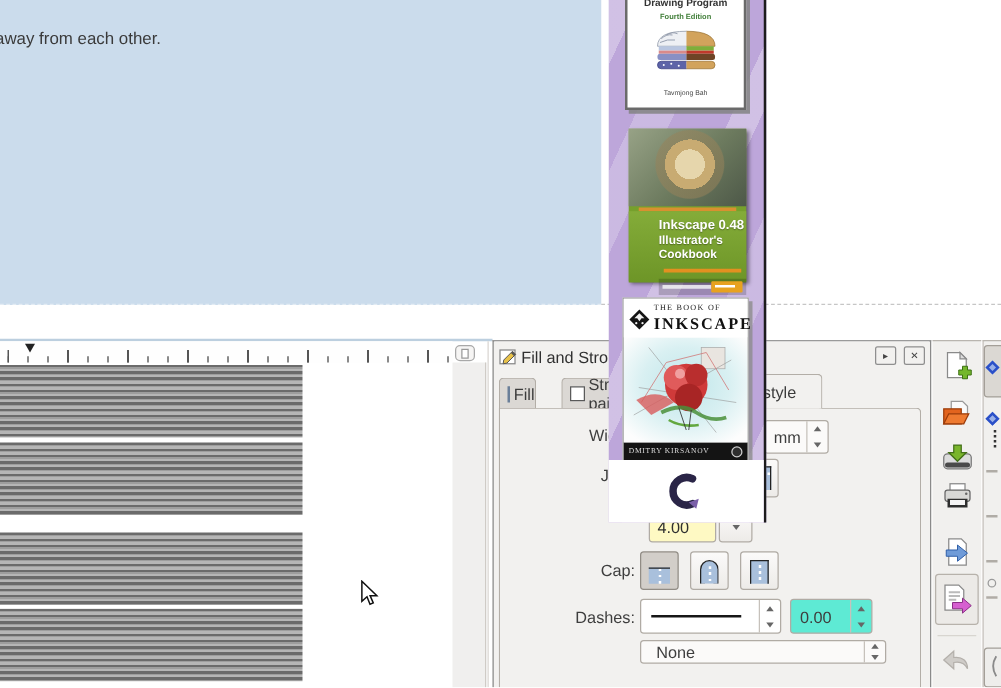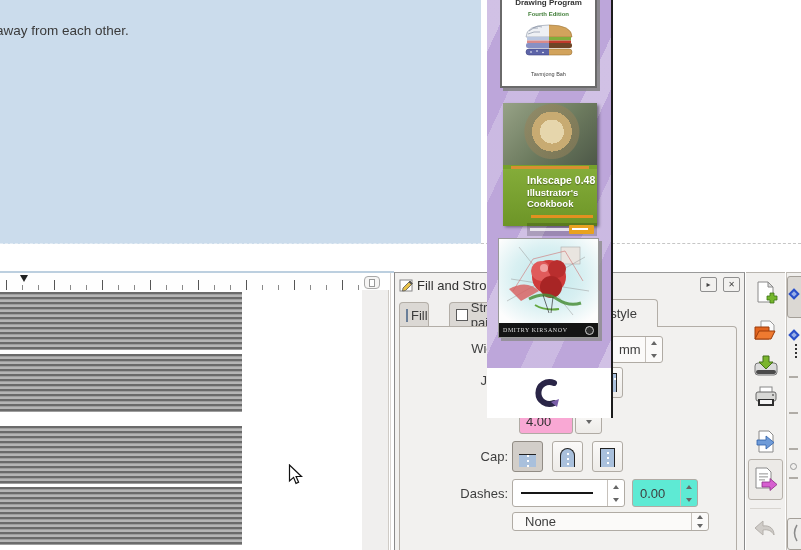--- a/index.html
+++ b/index.html
@@ -54,21 +54,21 @@
   .tab.active { top:299px; height:28px; background:#f2f1ef; z-index:5; }
   .swatch-fill { width:13px; height:13px; border:1px solid #6a7f99;
     background:linear-gradient(135deg,#7fa0cc 0%,#b9cde8 55%,#eef3fa 100%); }
   .swatch-stroke { width:12px; height:12px; border:1px solid #5a5a5a; background:#fff; }
 
   .notebook { left:399px; top:326px; width:338px; height:224px; background:#f2f1ef;
     border:1px solid #b3aea7; border-radius:0 4px 0 0; border-bottom:none; }
 
   .fld-label { position:absolute; left:370px; width:138px; text-align:right; font-size:13px;
     color:#3e3e3e; white-space:nowrap; }
-  .entry { position:absolute; background:#f9a8d4; border:1px solid #b0aba4; border-radius:3px;
+  .entry { position:absolute; background:#fef9c3; border:1px solid #b0aba4; border-radius:3px;
     font-size:13px; color:#2f2f2f; display:flex; align-items:center; padding-left:6px; }
   .gtk-btn { position:absolute; background:linear-gradient(#fbfaf9,#edebe8); border:1px solid #b0aba4;
     border-radius:3px; }
   .gtk-btn.pressed { background:#d2cec9; border-color:#918c85; }
   .combo { position:absolute; background:#fbfaf9; border:1px solid #b0aba4; border-radius:3px;
     display:flex; align-items:stretch; font-size:13px; color:#3e3e3e; }
   .combo .val { flex:1; display:flex; align-items:center; padding-left:7px; }
   .spin { width:17px; border-left:1px solid #c6c1bb; display:flex; flex-direction:column; }
   .spin div { flex:1; display:flex; align-items:center; justify-content:center; }
   .tri-up { width:0; height:0; border-left:3.5px solid transparent; border-right:3.5px solid transparent;
@@ -408,20 +408,34 @@
         <div class="b2-t2">Illustrator's Cookbook</div>
         <div class="b2-orangeline"></div>
         <div class="b2-footer">
           <span class="b2-authors"></span>
           <span class="b2-packt"></span>
         </div>
       </div>
     </div>
 
     <div class="book book3">
+      <div class="b3-header">
+        <span style="display:inline-flex">
+          <svg width="17" height="17" viewBox="0 0 17 17">
+            <polygon points="8.5,0.5 16.5,8.5 8.5,16.5 0.5,8.5" fill="#151515"></polygon>
+            <path d="M4.5,7.5 L8.5,3.5 L12.5,7.5 L10.2,7.5 L8.5,10 L6.8,7.5 Z" fill="#f2f2f2"></path>
+            <circle cx="6" cy="11.5" r=".9" fill="#f2f2f2"></circle>
+              <circle cx="11" cy="11.5" r=".9" fill="#f2f2f2"></circle>
+          </svg>
+        </span>
+        <span>
+          <div class="b3-series">THE BOOK OF</div>
+          <div class="b3-title">INKSCAPE</div>
+        </span>
+      </div>
       <div style="line-height:0">
         <svg width="99" height="84" viewBox="0 0 99 84">
           <defs>
             <radialGradient id="teal" cx="50%" cy="45%" r="65%">
               <stop offset="0%" stop-color="#bfe6ea"></stop>
                 <stop offset="55%" stop-color="#d9f0f2"></stop>
               <stop offset="100%" stop-color="#fdfdfd"></stop>
             </radialGradient>
           </defs>
           <rect width="99" height="84" fill="url(#teal)"></rect>

